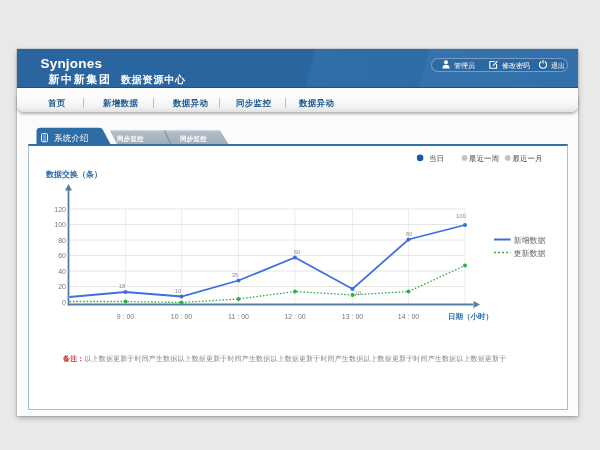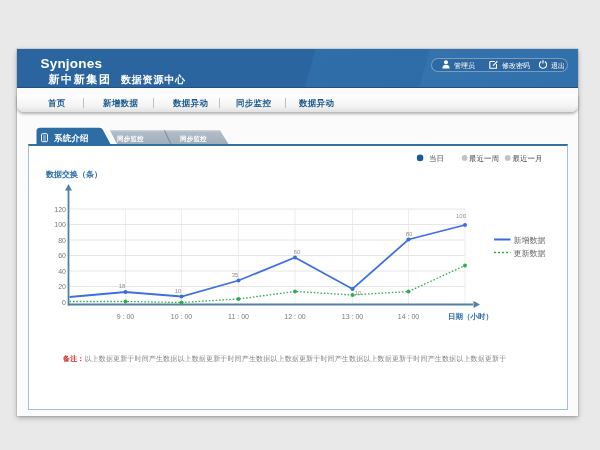--- a/index.html
+++ b/index.html
@@ -17,21 +17,21 @@
 #pill { position:absolute; left:414px; top:8.5px; width:137px; height:14.5px; border:1px solid rgba(255,255,255,0.35); border-radius:8px; background:rgba(0,20,50,0.10); }
 .pitem { position:absolute; top:0; height:13px; color:#fff; font-size:7px; line-height:13px; white-space:nowrap; }
 
 #nav { position:absolute; left:0; top:44.5px; width:561px; height:18.5px;
   background:linear-gradient(#ffffff, #f3f3f3 70%, #e2e2e2);
   border-radius:0 0 7px 7px; box-shadow:0 2px 3px rgba(0,0,0,0.30); }
 .nitem { position:absolute; top:0; height:31px; line-height:18px; color:#1c5a8e; font-size:8.5px; font-weight:bold; letter-spacing:0.3px;text-align:center; }
 .nsep { position:absolute; top:4px; height:10px; width:1px; background:#c0c0c0; }
 
 #tabsvg { position:absolute; left:0; top:76px; z-index:2; }
-.tabtxt { position:absolute; top:84.2px; height:10px; line-height:10px; color:#fff; font-size:8.5px; font-weight:bold; letter-spacing:0.2px; z-index:3; }
+.tabtxt { position:absolute; top:84.2px; height:10px; line-height:10px; color:#fff; font-size:8.5px; font-weight:normal; letter-spacing:0.2px; z-index:3; }
 .tabtxt2 { position:absolute; top:85.5px; height:8px; line-height:8px; color:#fff; font-size:6.5px; font-weight:bold; letter-spacing:0.2px; z-index:3; }
 
 #panel { position:absolute; left:11px; top:95px; width:540px; height:266px; background:#fff;
   border:1px solid #a5bfd4; border-top:2px solid #35709f; }
 
 #chart { position:absolute; left:0; top:0; }
 #note { position:absolute; left:46px; top:305px; font-size:7px; letter-spacing:0.15px; color:#868686; white-space:nowrap; }
 #note b { color:#cc2b2b; font-weight:bold; }
 </style>
 </head>

